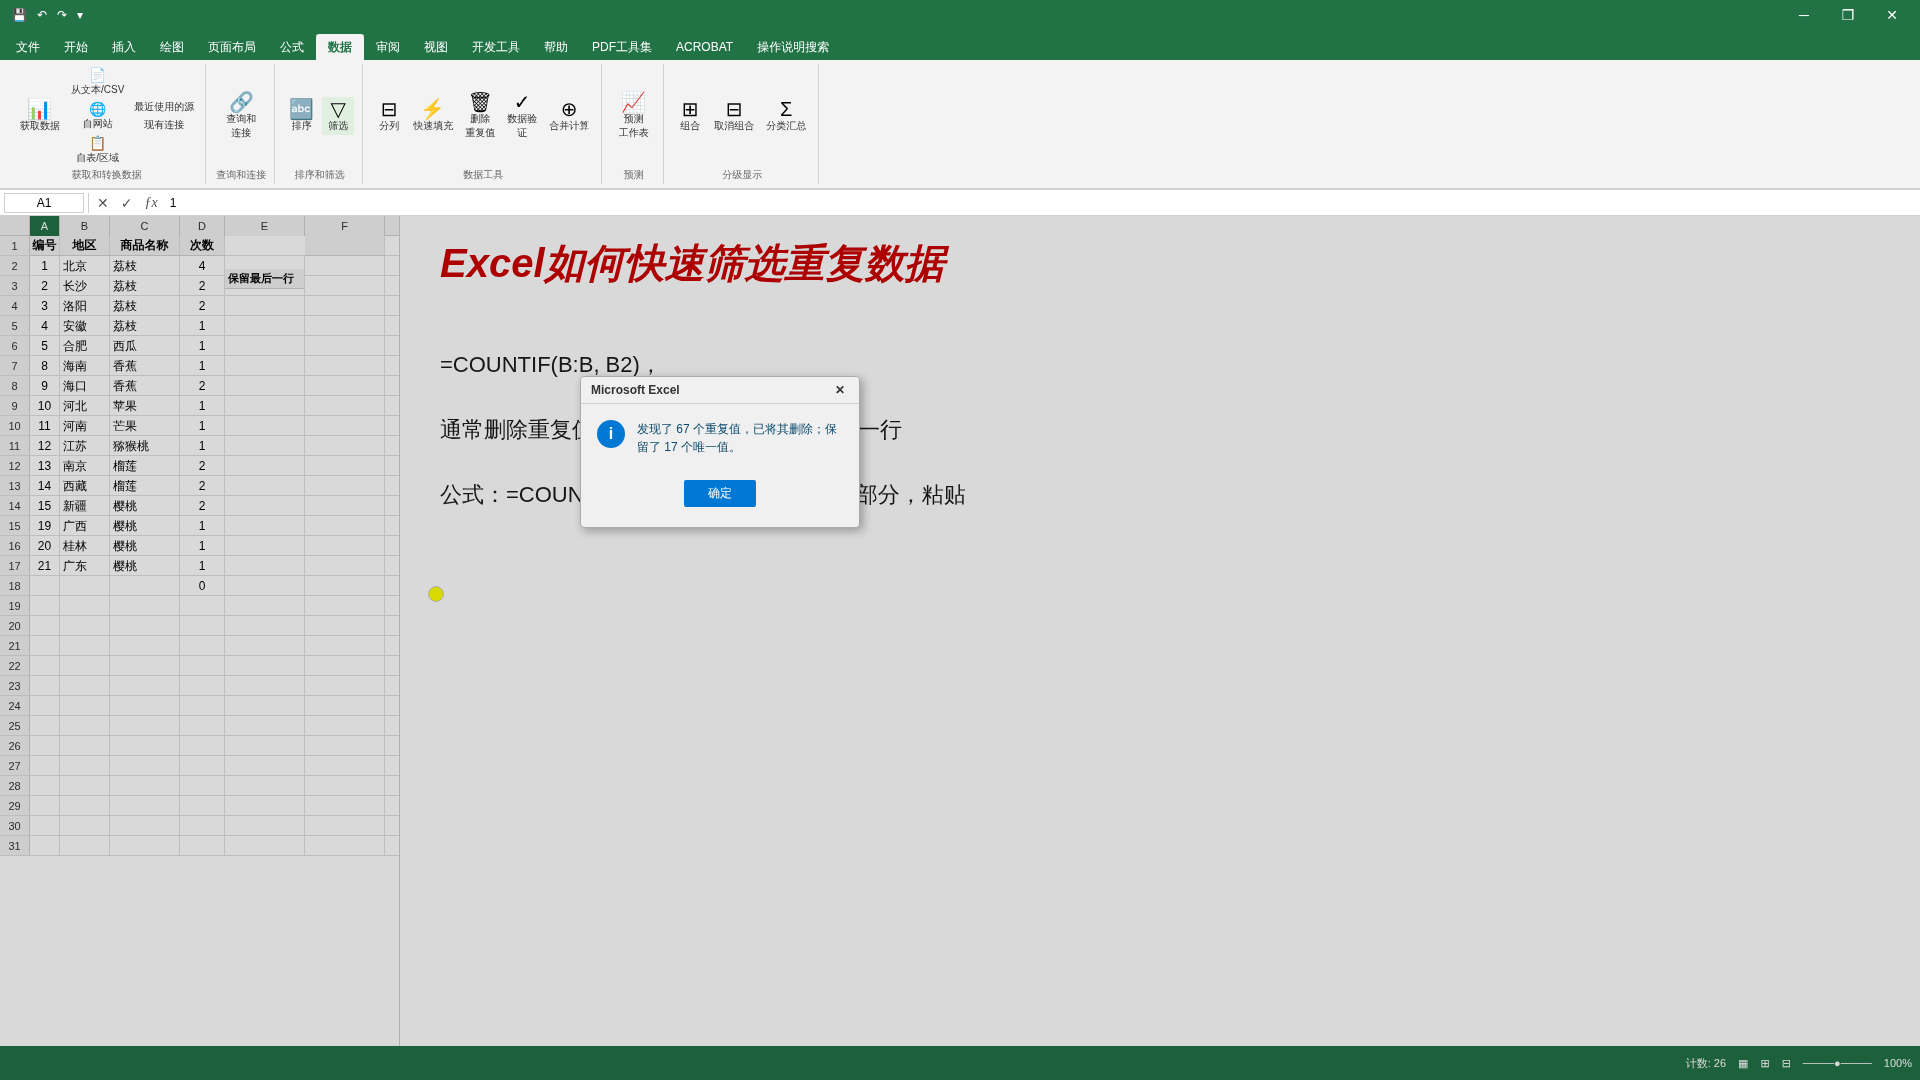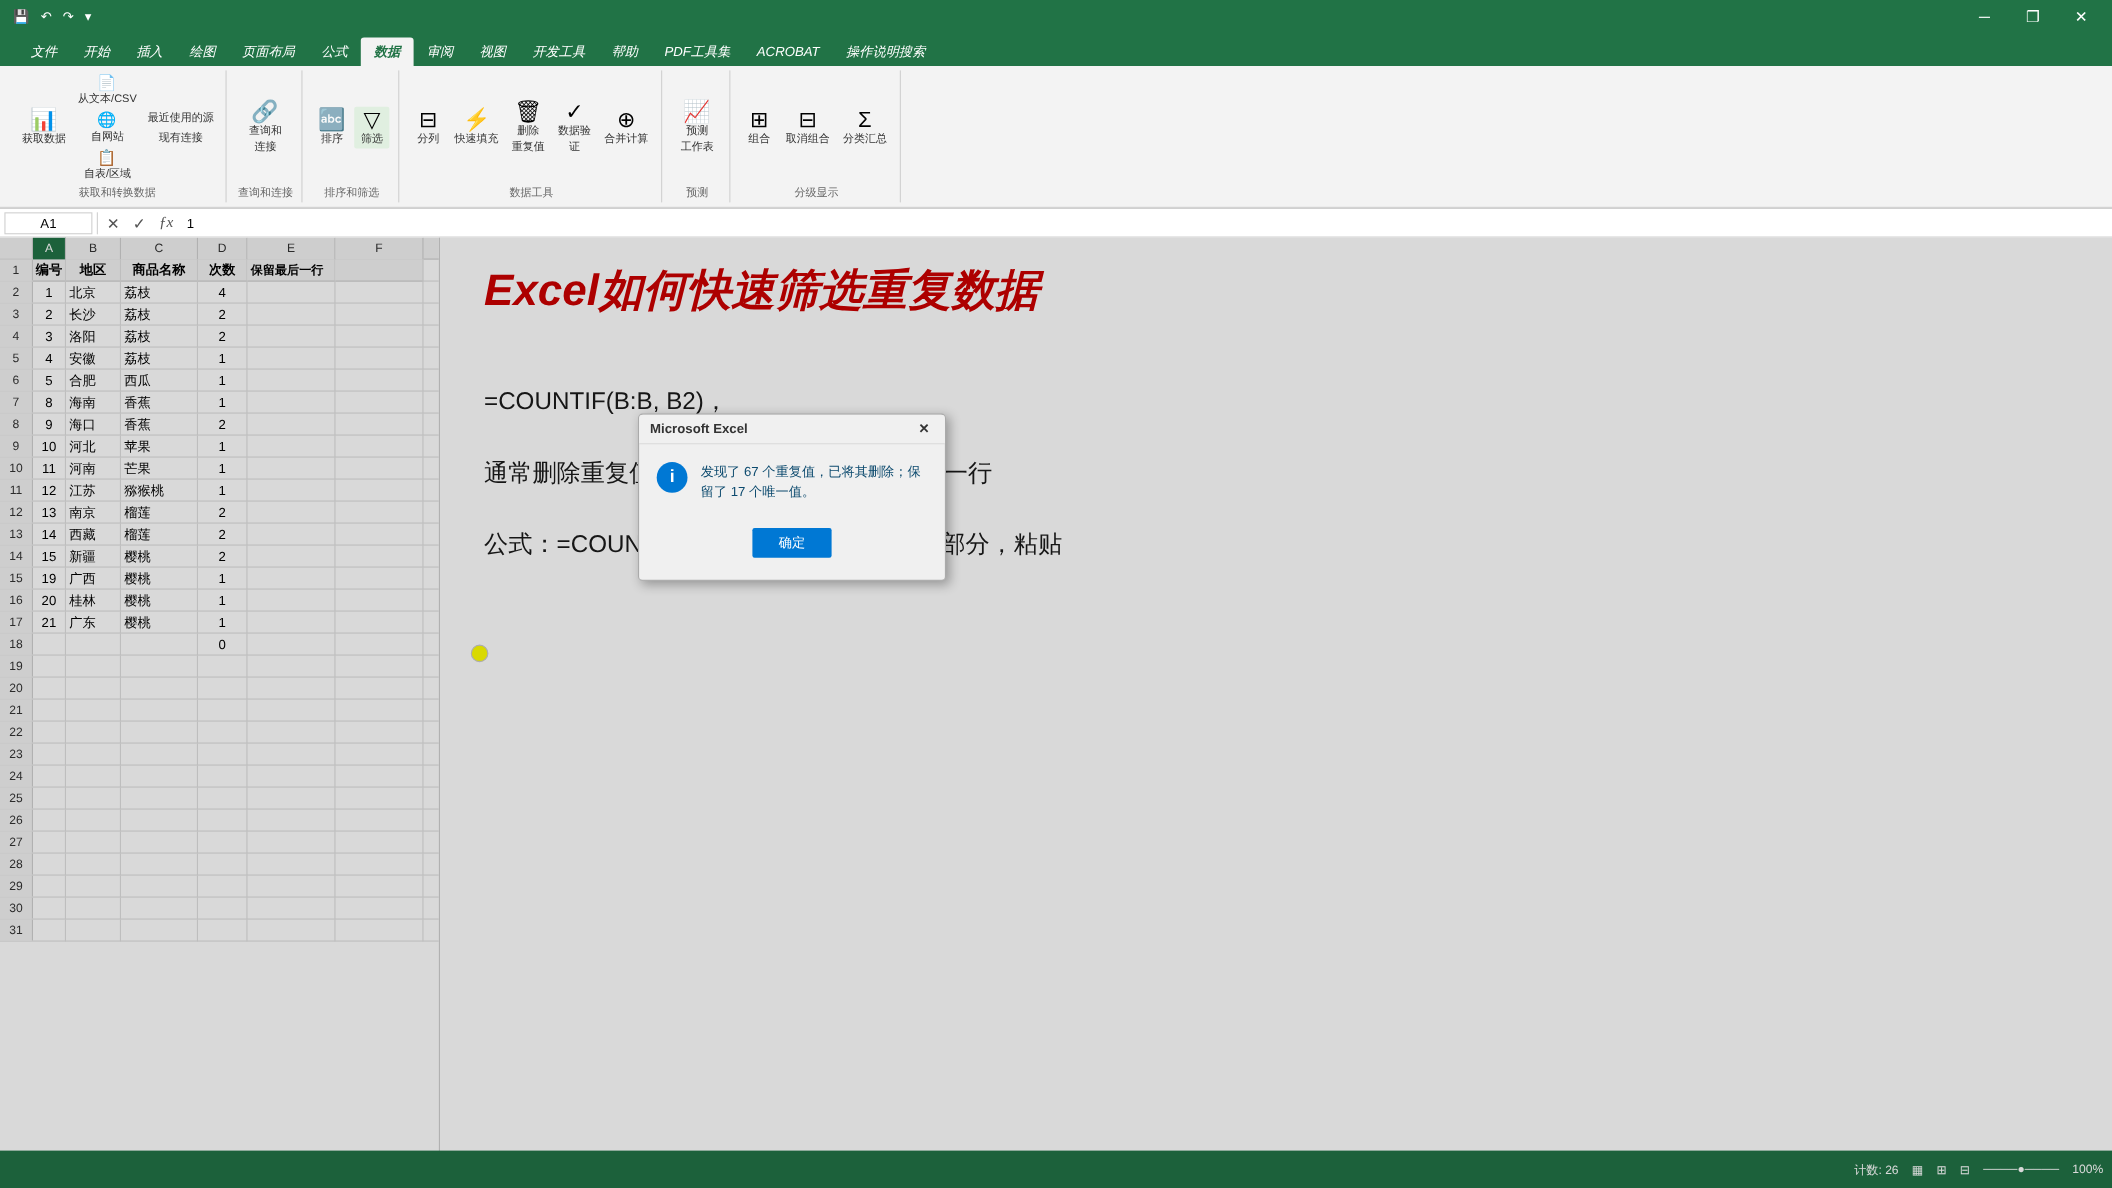--- a/index.html
+++ b/index.html
@@ -24,22 +24,21 @@
     
     #ribbon {
       background: #f3f3f3;
       border-bottom: 1px solid #d0d0d0;
     }
     #ribbon-tabs {
       background: #217346;
       display: flex;
       height: 30px;
       align-items: flex-end;
-      padding-left: 16px;
-      font-style: italic;
+      padding-left: 4px;
     }
     .ribbon-tab {
       padding: 4px 12px;
       cursor: pointer;
       color: white;
       font-size: 12px;
       height: 26px;
       display: flex;
       align-items: center;
       border-radius: 3px 3px 0 0;
@@ -543,21 +542,21 @@
       <div class="col-header col-e">E</div>
       <div class="col-header col-f">F</div>
     </div>
 
     <div class="sheet-row">
       <div class="row-num">1</div>
       <div class="cell col-a center header-row">编号</div>
       <div class="cell col-b center header-row">地区</div>
       <div class="cell col-c center header-row">商品名称</div>
       <div class="cell col-d center header-row">次数</div>
-      <div class="cell col-e header-row" style="font-size:11px;">保留最后一行</div>
+      <div class="cell col-e header-row" style="font-size:11px;margin-top:33px;">保留最后一行</div>
       <div class="cell col-f header-row"></div>
     </div>
 
     <div id="data-rows">
         <div class="sheet-row">
           <div class="row-num">2</div>
           <div class="cell col-a center">1</div>
           <div class="cell col-b">北京</div>
           <div class="cell col-c">荔枝</div>
           <div class="cell col-d center">4</div>

